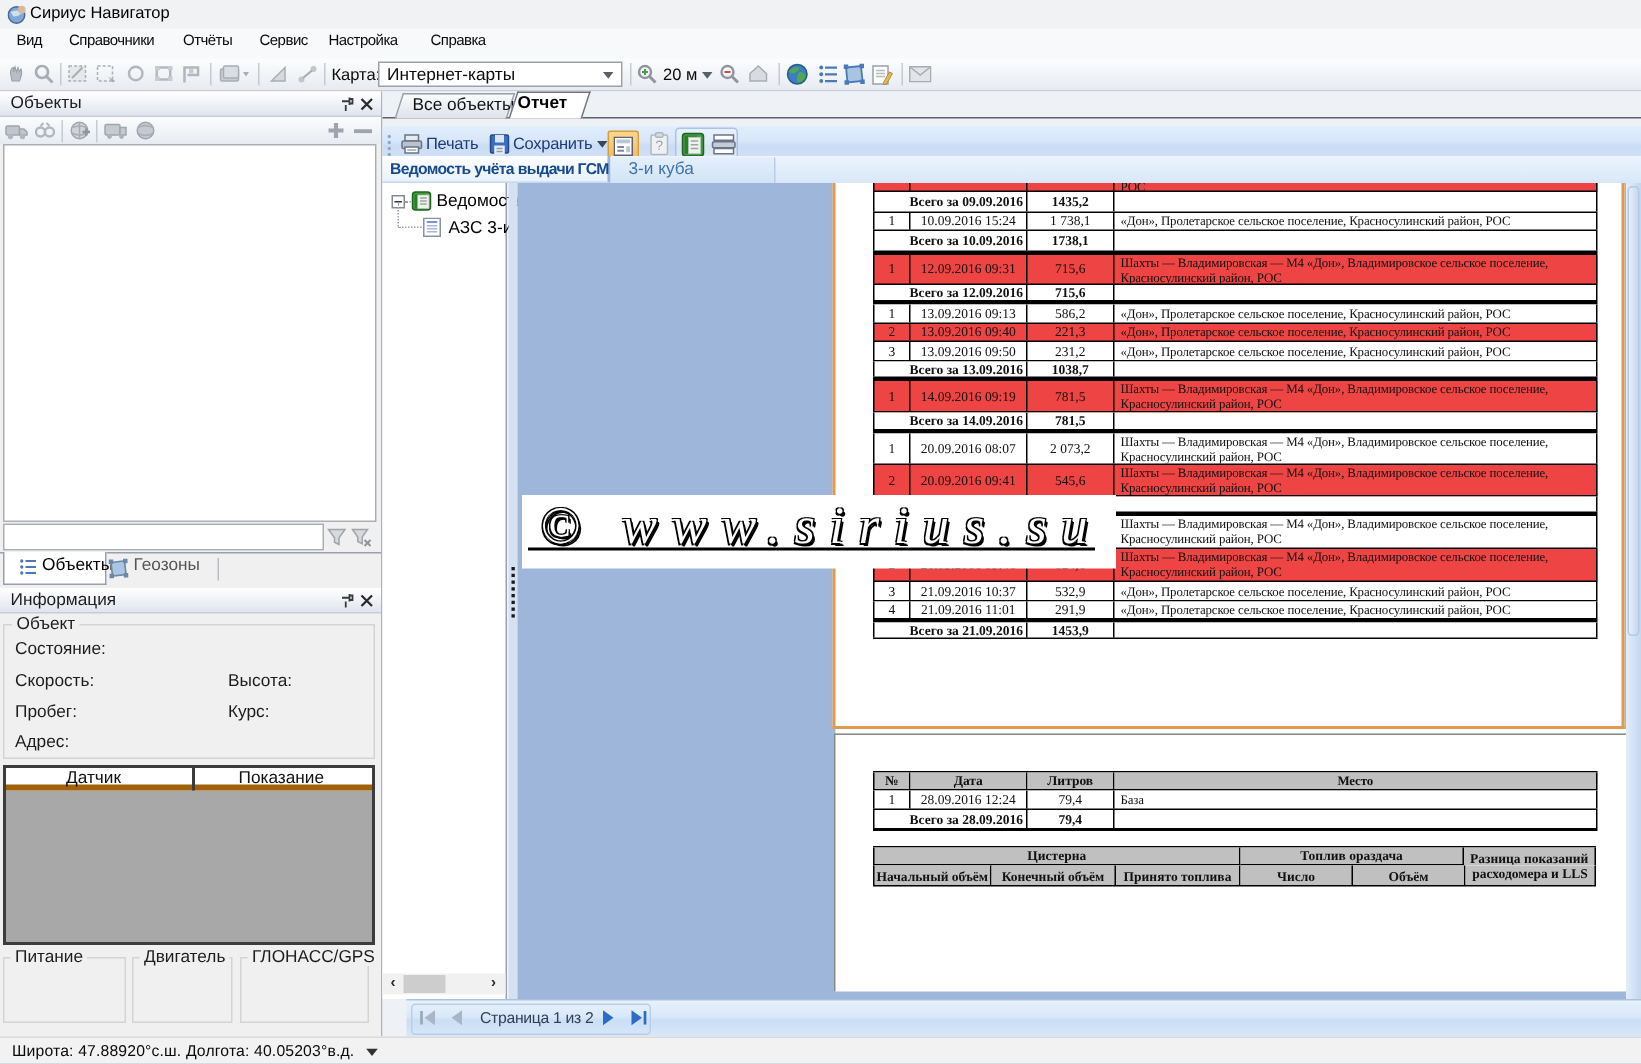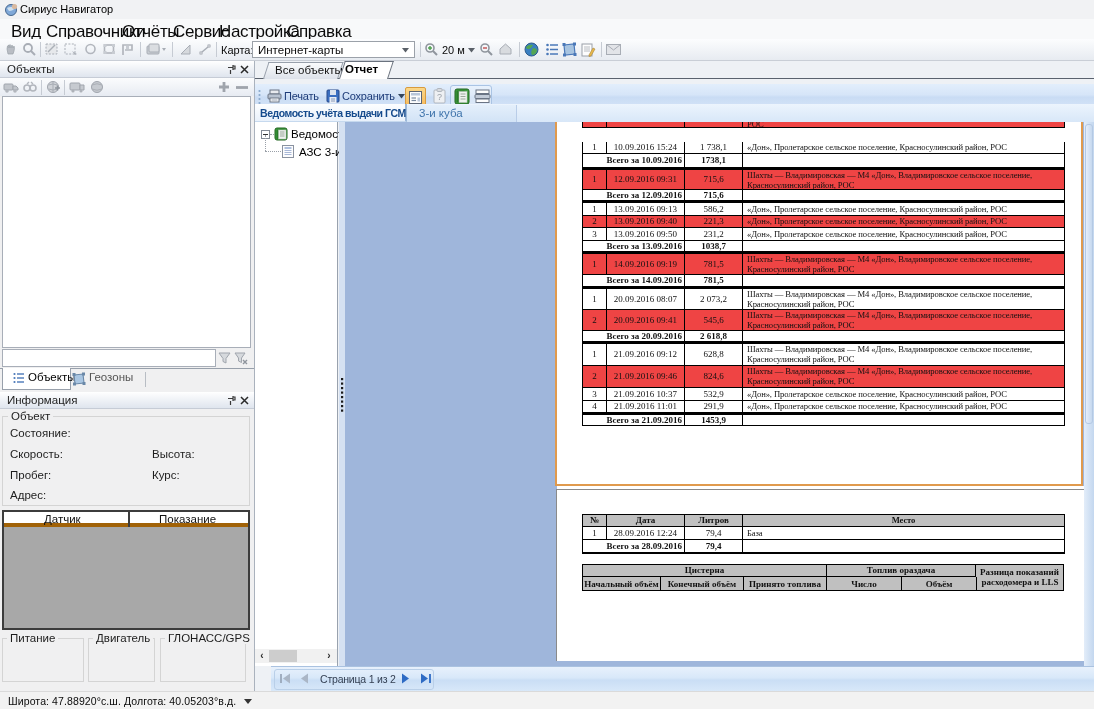--- a/index.html
+++ b/index.html
@@ -3,21 +3,21 @@
 <style>
 *{margin:0;padding:0;box-sizing:border-box}
 html,body{width:1094px;height:709px;overflow:hidden}
 body{font-family:"Liberation Sans",sans-serif;font-size:11.5px;color:#111;background:#f0f0f0;position:relative}
 .abs{position:absolute}
 svg{display:block}
 
 #titlebar{left:0;top:0;width:1094px;height:19px;background:#f1f2f4}
 #titlebar .t{position:absolute;left:20px;top:3px;font-size:11px;color:#000}
 #menubar{left:0;top:19px;width:1094px;height:20px;background:#f8f9fa}
-#menubar span{position:absolute;top:3px;font-size:17px;color:#0a0a0a;letter-spacing:-0.35px}
+#menubar span{position:absolute;top:3px;font-size:10px;color:#0a0a0a;letter-spacing:-0.35px}
 #toolbar{left:0;top:39px;width:1094px;height:22px;background:linear-gradient(#fcfdfe,#e7ebf1);border-bottom:1px solid #c9ced6}
 .tsep{position:absolute;top:3px;width:1px;height:15px;background:#c6cbd3}
 
 #leftpanel{left:0;top:61px;width:255px;height:630px;background:#f0f0f1;border-right:1px solid #aab2bd}
 .phdr{position:absolute;left:0;width:254px;height:17px;background:linear-gradient(#ffffff,#dfe5ee);border-bottom:1px solid #c6ccd6}
 .phdr .txt{position:absolute;left:7px;top:2px;font-size:11.5px;color:#1d1d1d}
 .ptb{position:absolute;left:0;width:254px;height:18px;background:linear-gradient(#fbfcfd,#e7ebf2)}
 #tree{position:absolute;left:2px;top:35px;width:249px;height:252px;background:#fff;border:1px solid #a8aeb8}
 #search{position:absolute;left:2px;top:288px;width:214px;height:18px;background:#fff;border:1px solid #a8aeb8}
 #ltabs{position:absolute;left:0;top:307px;width:254px;height:25px}
@@ -437,20 +437,25 @@
  <div id="viewer">
    <div id="page1"></div>
    <div class="abs" style="left:212px;top:364px;width:527px;height:3px;background:#fff"></div>
    <div id="page2"></div>
    <div class="trow g" style="top:0;height:6px">
         <div class="c c0"></div>
         <div class="c c1"></div>
         <div class="c c2"></div>
         <div class="c c3" style="align-items:flex-end;line-height:6px;padding-bottom:0">РОС</div>
       </div>
+   <div class="trow" style="top:6px;height:13.5px">
+        <div class="c cm">Всего за 09.09.2016</div>
+        <div class="c c2 cv">1435,2</div>
+        <div class="c c3"></div>
+      </div>
    <div class="trow" style="top:19.5px;height:12.5px">
         <div class="c c0">1</div>
         <div class="c c1">10.09.2016 15:24</div>
         <div class="c c2">1 738,1</div>
         <div class="c c3">«Дон», Пролетарское сельское поселение, Красносулинский район, РОС</div>
       </div>
    <div class="trow b3" style="top:32px;height:15.5px">
         <div class="c cm">Всего за 10.09.2016</div>
         <div class="c c2 cv">1738,1</div>
         <div class="c c3"></div>
@@ -570,20 +575,24 @@
         <div class="c gh" style="width:149px;border-bottom:1px solid #000">Топлив ораздача</div>
         <div class="c gh" style="width:88px;line-height:9.5px;align-items:flex-end">Разница показаний</div>
       </div>
    <div class="trow" style="top:455px;height:14px">
         <div class="c gh" style="width:79px;border-left:1px solid #000">Начальный объём</div>
         <div class="c gh" style="width:83px">Конечный объём</div>
         <div class="c gh" style="width:83px">Принято топлива</div>
         <div class="c gh" style="width:75px">Число</div>
         <div class="c gh" style="width:75px">Объём</div>
         <div class="c gh" style="width:87px;align-items:flex-start">расходомера и LLS</div>
+      </div>
+   <div id="wm">
+        <div class="ul"></div>
+        <div class="t">©&nbsp;www.sirius.su</div>
       </div>
  </div>
  <div id="vscroll">
       <div class="abs" style="left:1px;top:2px;width:8px;height:300px;background:linear-gradient(90deg,#e6eefa,#c5d8ef);border:1px solid #b4c9e4;border-radius:3px"></div>
     </div>
  <div id="navbar">
   <div class="abs" style="left:3px;top:2px;width:160px;height:21px;border:1px solid #b9cfe8;border-radius:3px"></div>
   <svg class="ic" style="left:8px;top:6px" width="12" height="11" viewBox="0 0 12 11">
         <path d="M2 1 L2 10" stroke="#9aa8ba" stroke-width="1.8"></path>
         <path d="M11 0.5 L11 10.5 L4 5.5 Z" fill="#aab6c6"></path>

